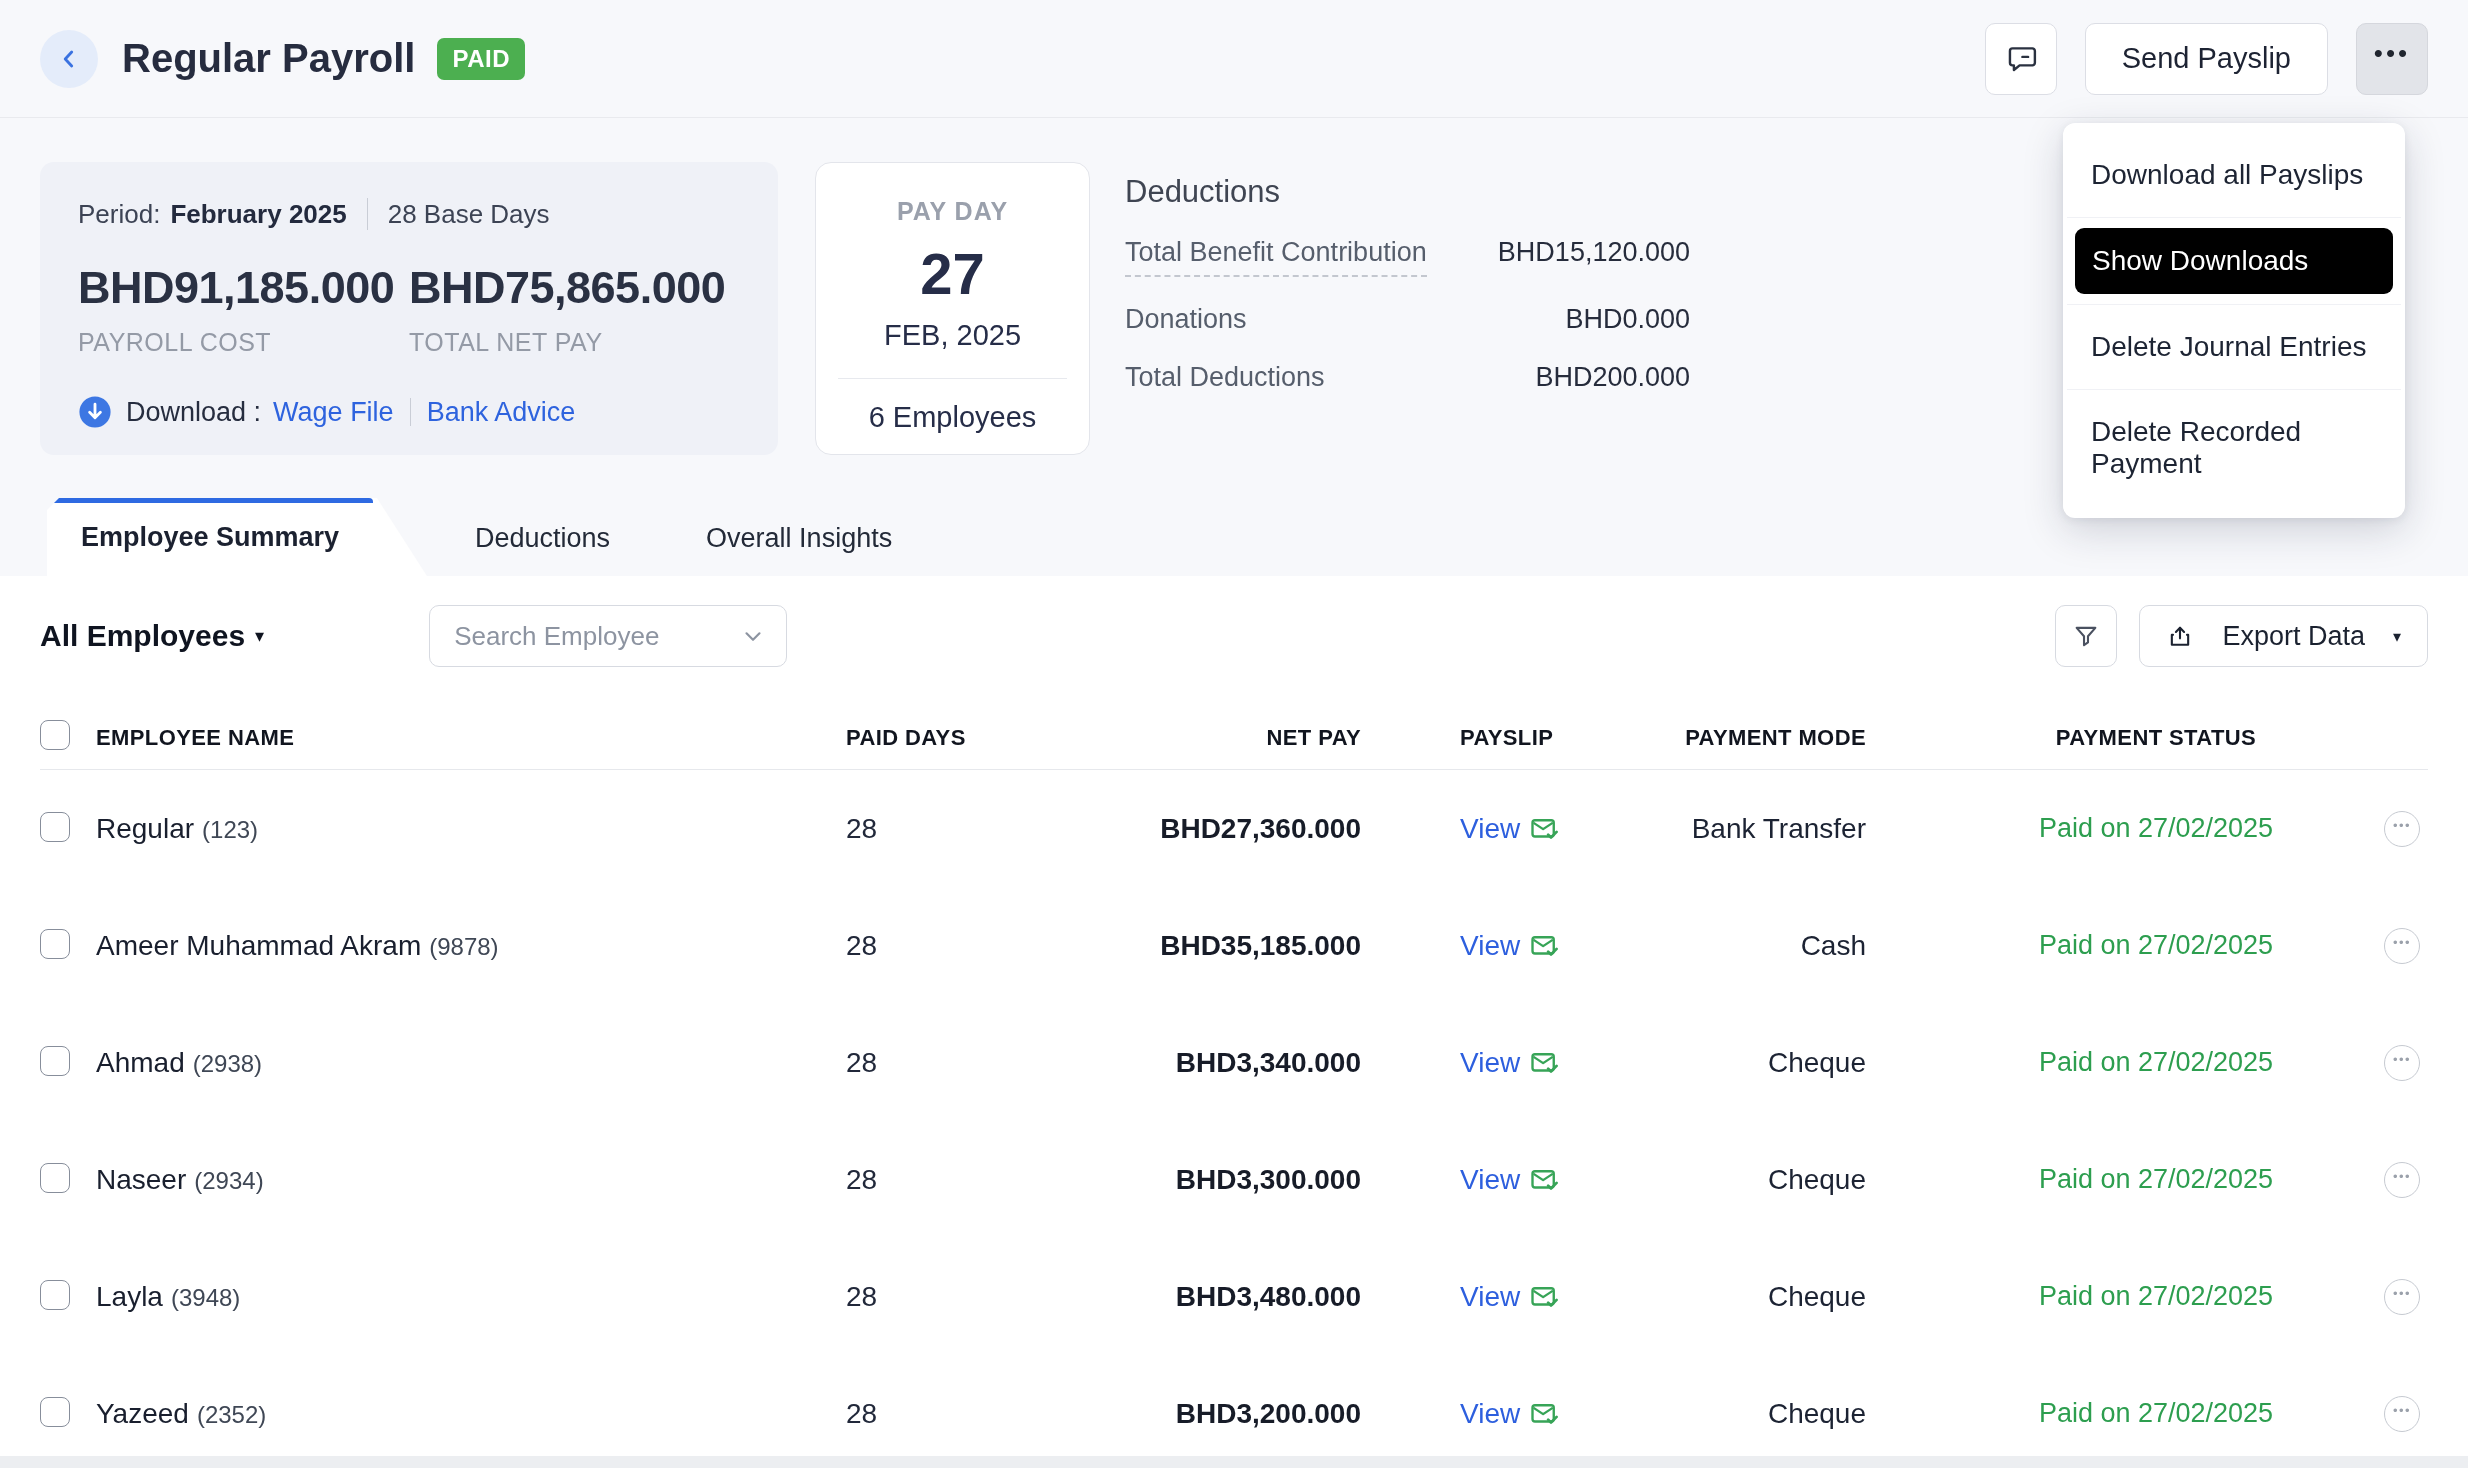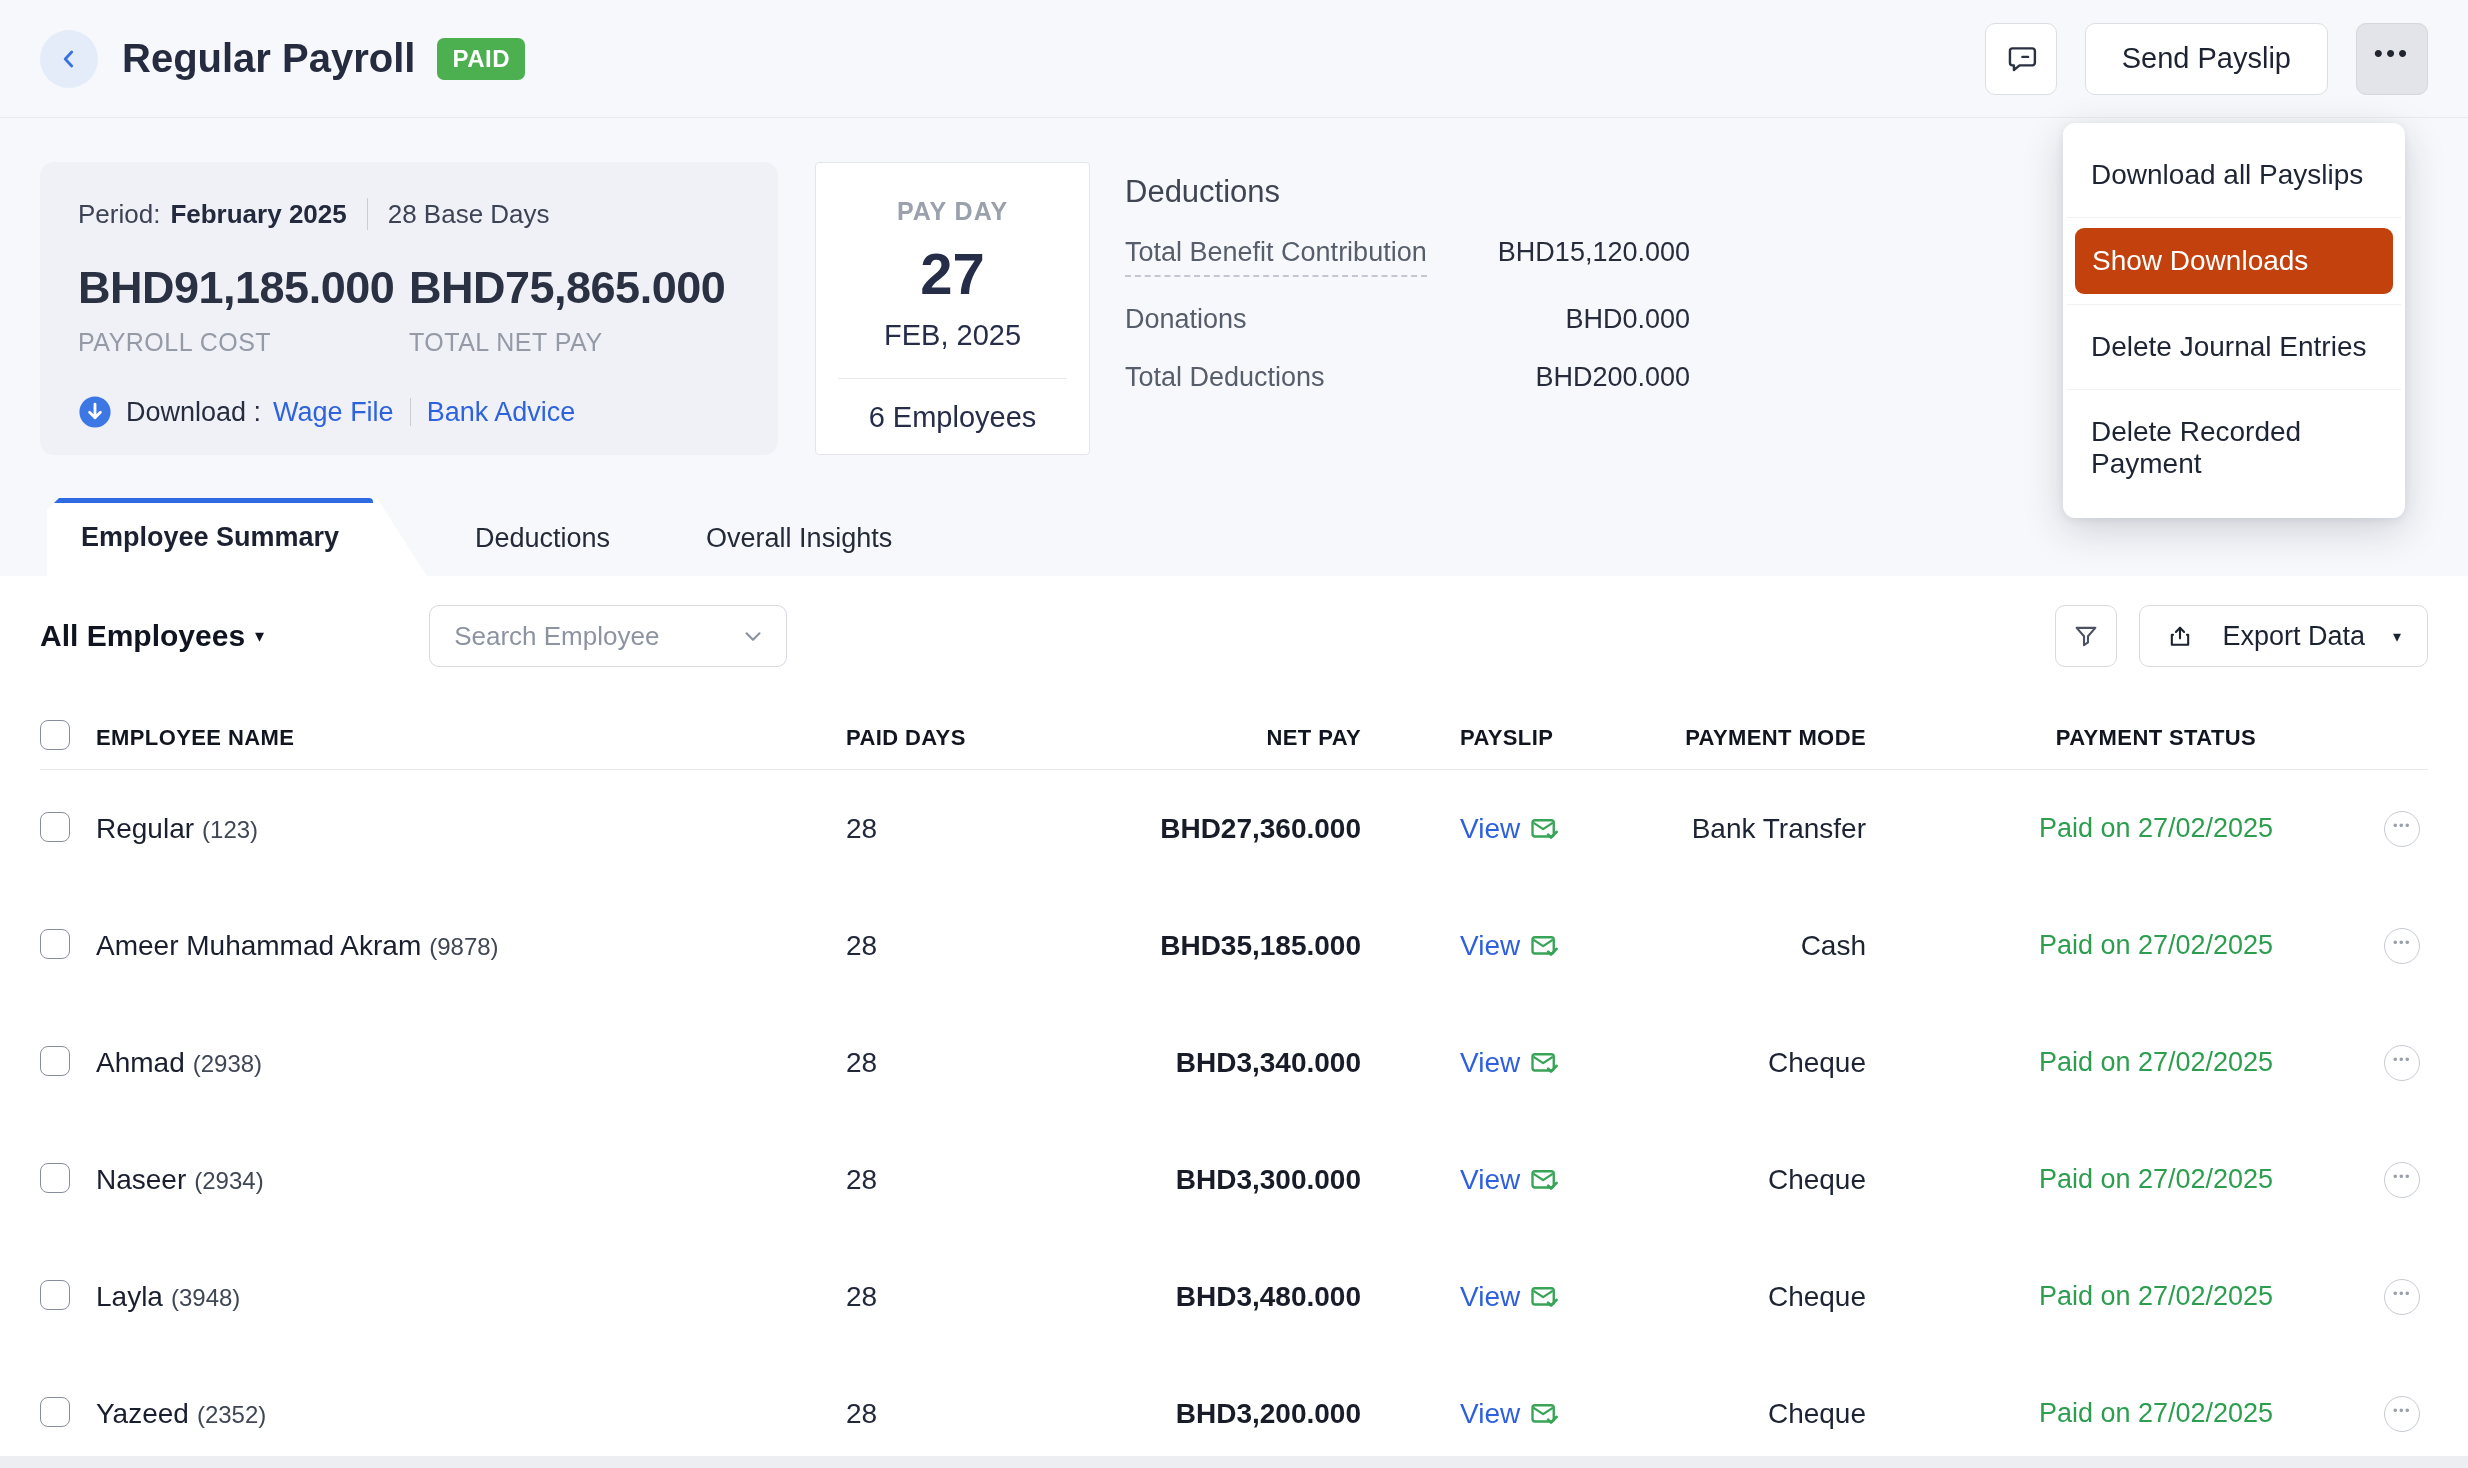--- a/index.html
+++ b/index.html
@@ -23,40 +23,40 @@
   .more-btn { width:72px; height:72px; background:#e2e4e9; border:1px solid #d5d7dd; border-radius:10px;
     font-size:26px; letter-spacing:3px; color:#20252f; display:flex; align-items:center; justify-content:center;
     cursor:pointer; padding-bottom:10px; }
 
   
   .menu { position:absolute; top:123px; left:2063px; width:342px; background:#fff; border-radius:12px;
     box-shadow:0 12px 40px rgba(25,35,60,.18), 0 2px 8px rgba(25,35,60,.08);
     padding:10px 0 12px; z-index:50; }
   .menu-item { font-size:28px; color:#1d2433; padding:26px 28px; cursor:pointer; }
   .menu-divider { height:1px; background:#f0f1f5; margin:0 4px; }
-  .menu-item.highlight { background:#c2410c; color:#fff; margin:10px 12px; padding:0 17px; height:66px;
+  .menu-item.highlight { background:#000000; color:#fff; margin:10px 12px; padding:0 17px; height:66px;
     display:flex; align-items:center; border-radius:9px; }
 
   
   .upper { height:458px; background:#f7f8fb; position:relative; display:flex; align-items:flex-start;
     padding:44px 40px 0; }
   .summary-card { width:738px; height:293px; background:#eff1f7; border-radius:14px; padding:36px 38px; }
   .period-row { display:flex; align-items:center; font-size:26px; color:#3c4354; }
   .period-value { font-weight:700; color:#232a3e; margin-left:10px; }
   .vdiv { width:1px; height:32px; background:#c9cdd6; margin:0 20px; }
   .amounts-row { display:flex; margin-top:32px; }
   .amount-block { width:405px; }
   .amount { font-size:45px; font-weight:600; color:#2a3143; letter-spacing:-.5px; }
   .amount-label { margin-top:14px; font-size:25px; color:#949aa6; letter-spacing:.5px; }
   .download-row { display:flex; align-items:center; margin-top:38px; font-size:27px; }
   .download-label { color:#262d3f; margin:0 12px 0 14px; }
   .link { color:#2e63de; cursor:pointer; }
   .download-row .vdiv { height:28px; margin:0 16px; }
 
-  .payday-card { width:275px; height:293px; background:#fff; border:1.5px solid #e3e5eb; border-radius:4px;
+  .payday-card { width:275px; height:293px; background:#fff; border:1.5px solid #e3e5eb; border-radius:16px;
     margin-left:37px; text-align:center; padding-top:34px; }
   .payday-label { font-size:25px; color:#9aa0ac; letter-spacing:1px; font-weight:600; }
   .payday-day { font-size:58px; color:#262d48; font-weight:600; margin-top:14px; }
   .payday-date { font-size:29px; color:#262d48; margin-top:12px; }
   .payday-hr { border:none; border-top:1.5px solid #e7e9ee; margin:26px 22px 0; }
   .payday-count { font-size:29px; color:#262d48; margin-top:22px; }
 
   .deductions-block { margin-left:35px; width:565px; padding-top:12px; }
   .deductions-title { font-size:31px; color:#3f4552; margin-bottom:10px; }
   .ded-row { display:flex; justify-content:space-between; align-items:baseline; margin-top:27px; font-size:27px; }

